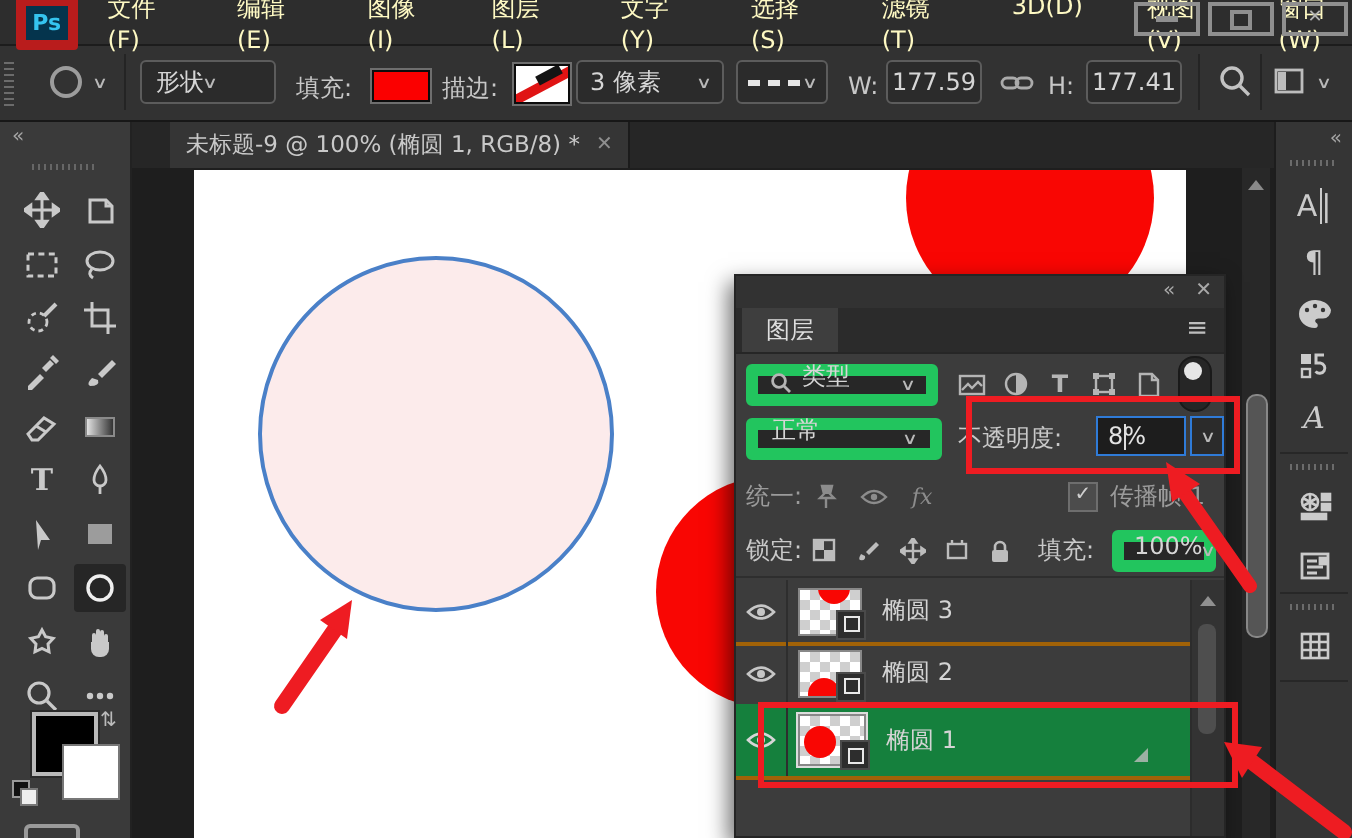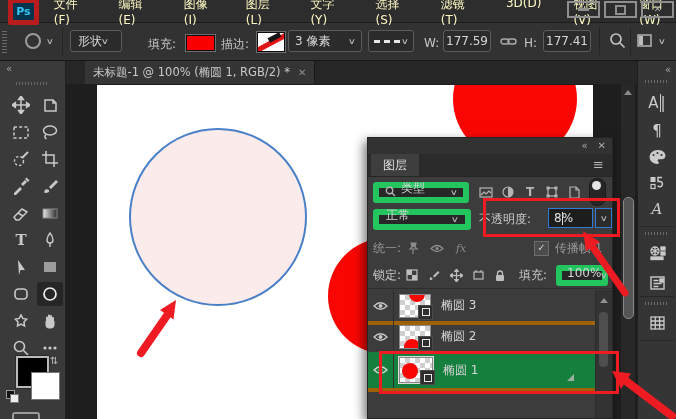--- a/index.html
+++ b/index.html
@@ -75,21 +75,21 @@
   .toggle .knob{position:absolute;left:2px;top:2px;width:9px;height:9px;border-radius:50%;background:#e6e6e6;}
   .opfield{position:absolute;background:#1d1d1d;border:1px solid #2f7bd8;height:20px;display:flex;
            align-items:center;padding-left:5px;color:#e3e3e3;box-sizing:border-box;}
   .caret{position:absolute;left:13px;top:3px;width:1px;height:13px;background:#ddd;}
   .opchev{position:absolute;background:#2b2b2b;border:1px solid #2f7bd8;height:20px;width:17px;
           display:grid;place-items:center;box-sizing:border-box;}
   .gray{color:#9b9b9b;}
   .cbx{width:13px;height:13px;background:#4c4c4c;border:1px solid #6e6e6e;display:grid;place-items:center;
        color:#cfcfcf;font-size:10px;line-height:1;}
   .llist{position:absolute;left:0;top:152px;right:0;bottom:0;}
-  .lrow{position:absolute;left:0;right:16px;height:31px;border-bottom:4px solid #a16207;display:flex;align-items:center;}
+  .lrow{position:absolute;left:0;right:16px;height:31px;border-bottom:2px solid #a16207;display:flex;align-items:center;}
   .lrow.sel{background:#15803d;}
   .eyecell{width:25px;display:grid;place-items:center;border-right:1px solid #2e2e2e;align-self:stretch;}
   .thumbwrap{position:relative;margin-left:5px;width:32px;height:24px;}
   .thumb{position:absolute;inset:0;background-color:#fff;
          background-image:conic-gradient(#cfcfcf 25%,#fff 0 50%,#cfcfcf 0 75%,#fff 0);
          background-size:10px 10px;border:1px solid #888;overflow:hidden;}
   .thumb.plain{background-image:none;background:#fdfdfd;}
   .reddot{position:absolute;border-radius:50%;background:#f90603;}
   .badge{position:absolute;right:-2px;bottom:-2px;width:13px;height:13px;background:#2d2d2d;
          border:1px solid #4a4a4a;display:grid;place-items:center;}
@@ -162,21 +162,21 @@
   <div class="optionsbar">
     <div class="griplines"></div>
     <div class="abs" style="left:24px;top:10px;">
       <svg class="icon" width="18" height="18" viewBox="0 0 18 18">
           <circle cx="9" cy="9" r="7" fill="none" stroke="#9c9c9c" stroke-width="2"></circle>
         </svg>
     </div>
     <span class="abs chev" style="left:47px;top:15px;">∨</span>
     <div class="ob-sep" style="left:62px;"></div>
 
-    <div class="fieldbox" style="left:70px;width:52px;padding:0 7px;justify-content:flex-start;">
+    <div class="fieldbox" style="left:70px;width:68px;padding:0 7px;justify-content:flex-start;">
       <span>形状</span>
       <span class="chev">∨</span>
     </div>
 
     <span class="abs" style="left:148px;top:14px;color:#c7c7c7;">填充:</span>
     <div class="abs" style="left:186px;top:13px;width:27px;height:14px;background:#fb0000;border:1px solid #0c0c0c;box-shadow:0 0 0 1px #6e6e6e;"></div>
 
     <span class="abs" style="left:221px;top:14px;color:#c7c7c7;">描边:</span>
     <div class="abs" style="left:257px;top:10px;width:26px;height:18px;background:#fff;border:1px solid #0c0c0c;box-shadow:0 0 0 1px #6e6e6e;overflow:hidden;">
       <div class="abs" style="left:-6px;top:7px;width:40px;height:5px;background:#e01414;transform:rotate(-28deg);"></div>
@@ -220,21 +220,21 @@
       <svg class="icon" width="15" height="13" viewBox="0 0 15 13">
         <rect x="1" y="1" width="13" height="11" fill="none" stroke="#bdbdbd" stroke-width="1.4"></rect>
         <rect x="2" y="2" width="4" height="9" fill="#bdbdbd"></rect>
       </svg>
     </div>
     <span class="abs chev" style="left:659px;top:15px;">∨</span>
   </div>
 
   <div class="tabbar">
     <div class="doctab">
-      <span>未标题-1 @ 100% (椭圆 1, RGB/2) *</span>
+      <span>未标题-9 @ 100% (椭圆 1, RGB/8) *</span>
       <span class="tabclose">✕</span>
     </div>
   </div>
 
   <div class="toolbar">
     <span class="abs collapse" style="left:6px;top:3px;">«</span>
     <div class="tgrip"></div>
 
     <div class="tool" style="left:8px;top:33px;">
       <svg class="icon" width="18" height="18" viewBox="0 0 18 18" stroke="#c9c9c9" stroke-width="1.5" fill="#c9c9c9">

